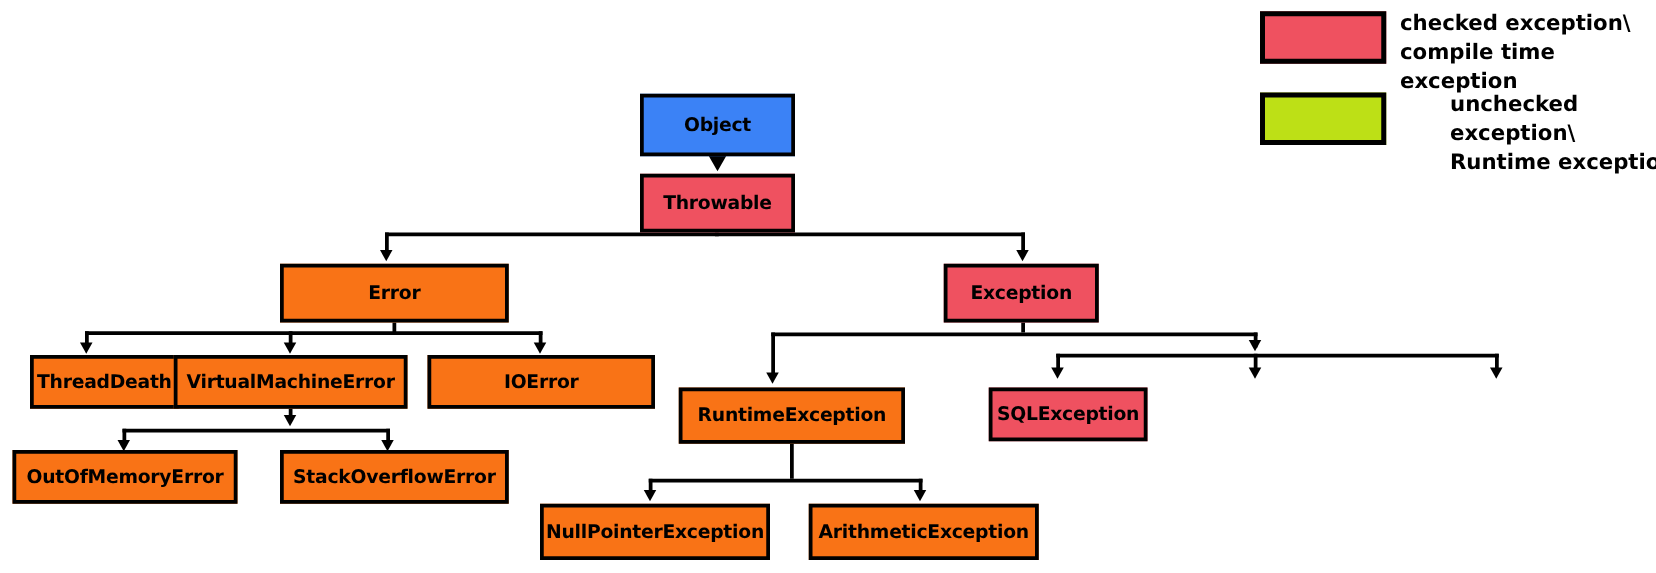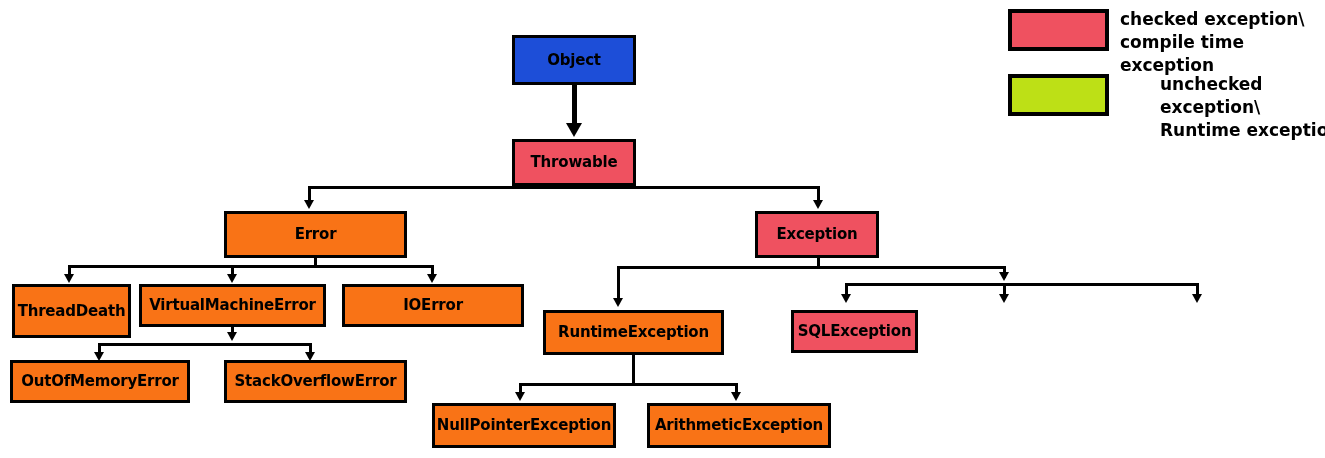--- a/index.html
+++ b/index.html
@@ -24,21 +24,21 @@
     justify-content: center;
     font-weight: bold;
     font-size: 15px;
     color: #000000;
     letter-spacing: -0.2px;
     white-space: nowrap;
     line-height: 1;
   }
   .node.checked   { background: #ef5160; }
   .node.unchecked { background: #f97316; }
-  .node.plain     { background: #1d4ed8; }
+  .node.plain     { background: #3b82f6; margin-top: 40px; }
   .node.overflow  { overflow: visible; }
 
   .edge {
     position: absolute;
     background: #000000;
   }
   .edge.h { height: 3px; }
   .edge.v { width: 3px; }
 
   .arrowhead {
@@ -136,21 +136,21 @@
   </div>
 
   <div class="node unchecked" style="left:224px; top:211px; width:183px; height:47px;">
     <span>Error</span>
   </div>
 
   <div class="node checked" style="left:755px; top:211px; width:124px; height:47px;">
     <span>Exception</span>
   </div>
 
-  <div class="node unchecked" style="left:12px; top:284px; width:119px; height:54px;">
+  <div class="node unchecked" style="left:24px; top:284px; width:119px; height:43px;">
     <span>ThreadDeath</span>
   </div>
 
   <div class="node unchecked" style="left:139px; top:284px; width:187px; height:43px;">
     <span>VirtualMachineError</span>
   </div>
 
   <div class="node unchecked" style="left:342px; top:284px; width:182px; height:43px;">
     <span>IOError</span>
   </div>

